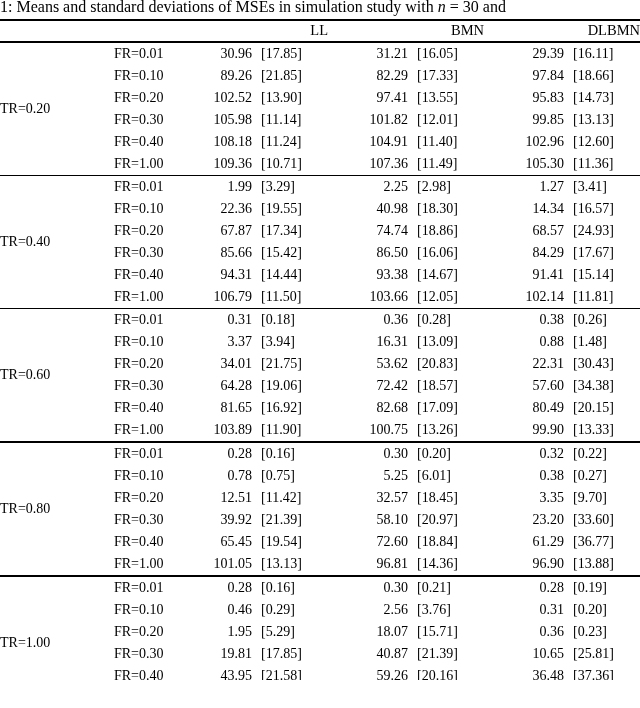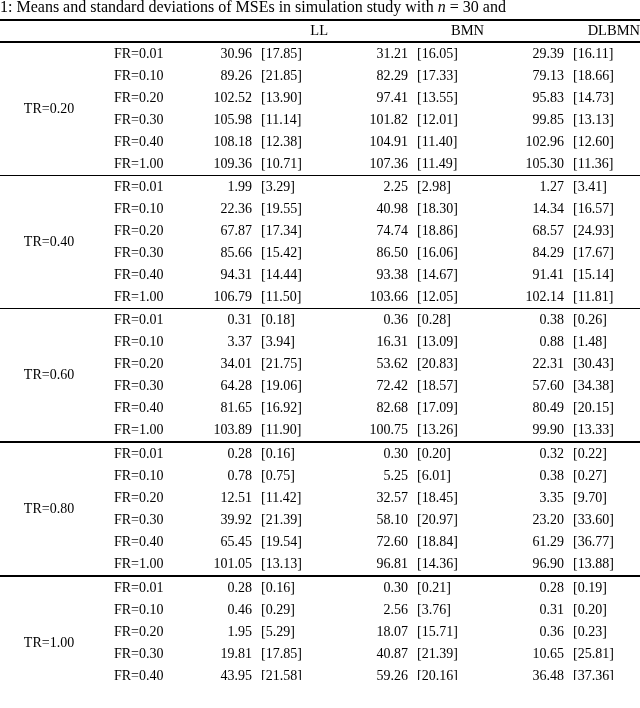--- a/index.html
+++ b/index.html
@@ -33,21 +33,21 @@
     padding: 1px 0 2px 0;
     text-align: right;
   }
   td {
     font-size: 14px;
     line-height: 22px;
     height: 22px;
     padding: 0;
     white-space: nowrap;
   }
-  .tr-cell  { text-align: center; vertical-align: middle; }
+  .tr-cell  { text-align: left; vertical-align: middle; }
   .fr-cell  { text-align: left; padding-left: 16px; margin-top: 6px; }
   .mean-cell { text-align: right; }
   .sd-cell  { text-align: left; padding-left: 9px; }
   tr.sep td       { border-top: 1px solid #000; }
   tr.sep.thick td { border-top: 2px solid #000; }
 </style>
 </head>
 <body>
 
 <div class="page">
@@ -84,21 +84,21 @@
           <td class="sd-cell">[16.05]</td>
           <td class="mean-cell">29.39</td>
           <td class="sd-cell">[16.11]</td>
         </tr>
         <tr>
           <td class="fr-cell">FR=0.10</td>
           <td class="mean-cell">89.26</td>
           <td class="sd-cell">[21.85]</td>
           <td class="mean-cell">82.29</td>
           <td class="sd-cell">[17.33]</td>
-          <td class="mean-cell">79.13</td>
+          <td class="mean-cell">97.84</td>
           <td class="sd-cell">[18.66]</td>
         </tr>
         <tr>
           <td class="fr-cell">FR=0.20</td>
           <td class="mean-cell">102.52</td>
           <td class="sd-cell">[13.90]</td>
           <td class="mean-cell">97.41</td>
           <td class="sd-cell">[13.55]</td>
           <td class="mean-cell">95.83</td>
           <td class="sd-cell">[14.73]</td>
@@ -108,21 +108,21 @@
           <td class="mean-cell">105.98</td>
           <td class="sd-cell">[11.14]</td>
           <td class="mean-cell">101.82</td>
           <td class="sd-cell">[12.01]</td>
           <td class="mean-cell">99.85</td>
           <td class="sd-cell">[13.13]</td>
         </tr>
         <tr>
           <td class="fr-cell">FR=0.40</td>
           <td class="mean-cell">108.18</td>
-          <td class="sd-cell">[12.38]</td>
+          <td class="sd-cell">[11.24]</td>
           <td class="mean-cell">104.91</td>
           <td class="sd-cell">[11.40]</td>
           <td class="mean-cell">102.96</td>
           <td class="sd-cell">[12.60]</td>
         </tr>
         <tr>
           <td class="fr-cell">FR=1.00</td>
           <td class="mean-cell">109.36</td>
           <td class="sd-cell">[10.71]</td>
           <td class="mean-cell">107.36</td>

